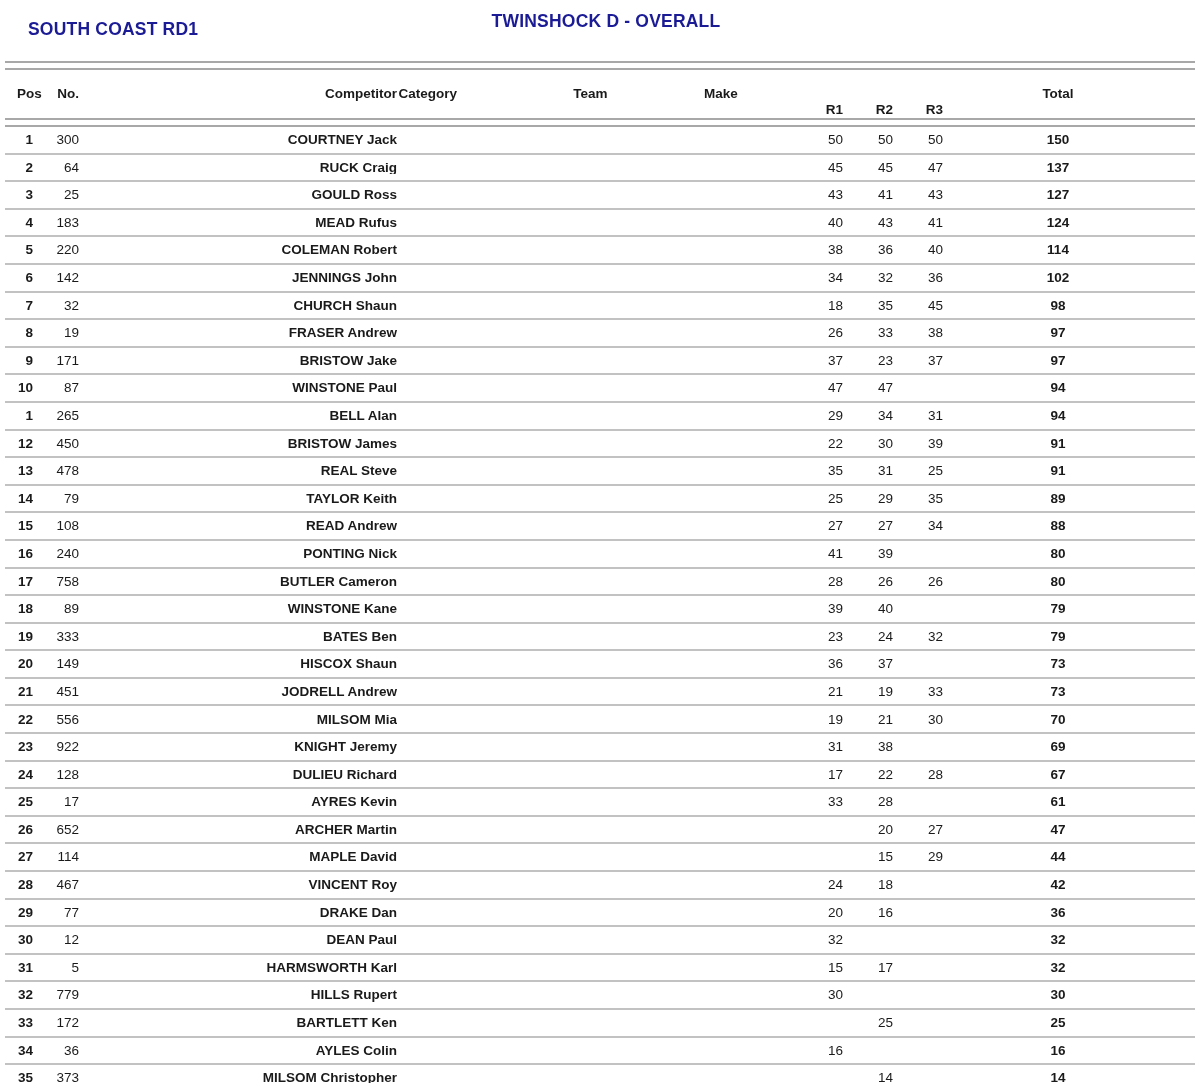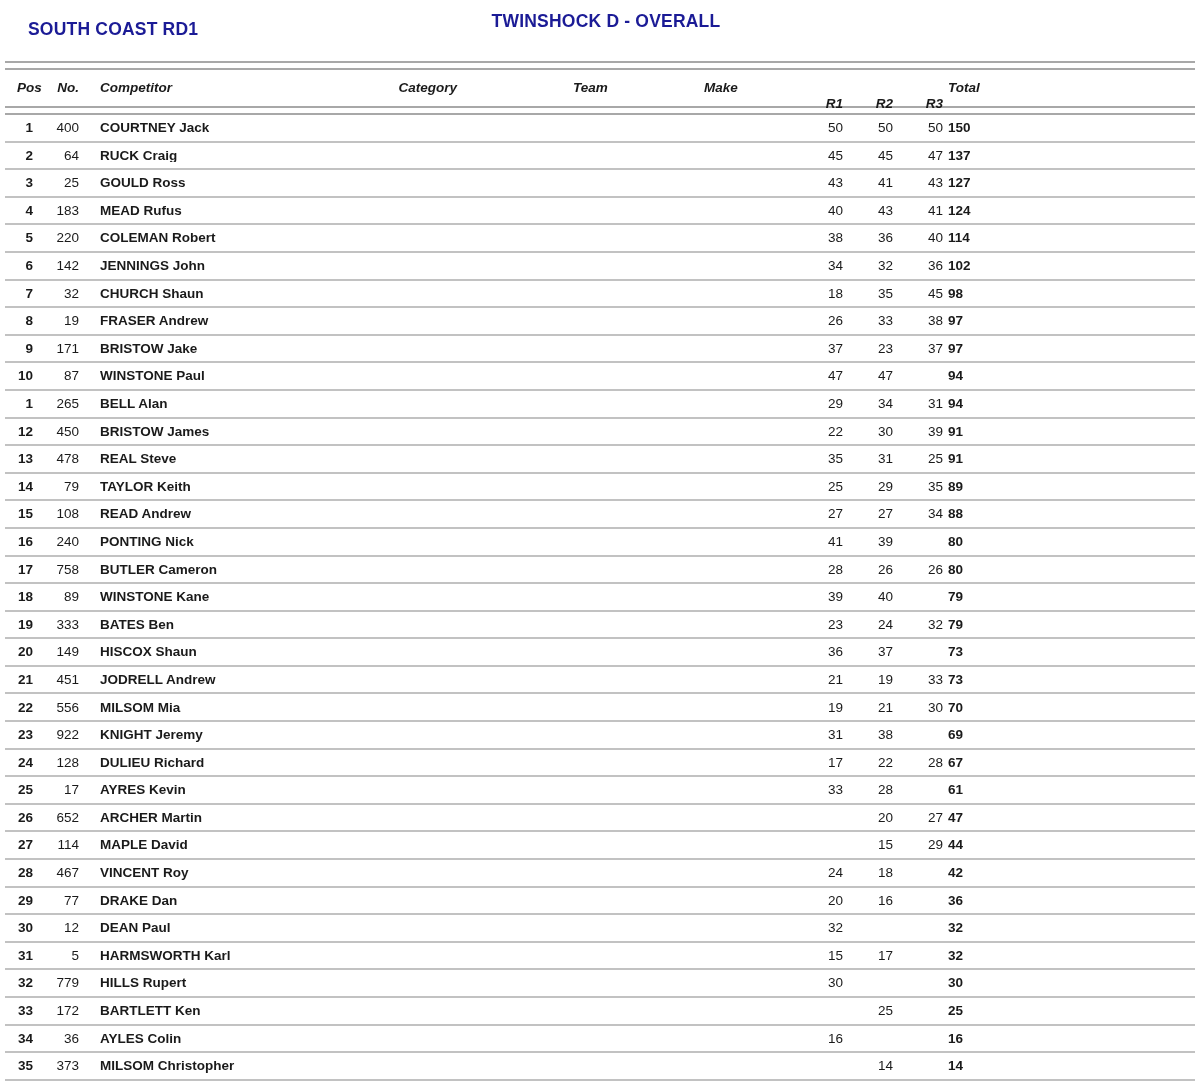--- a/index.html
+++ b/index.html
@@ -33,37 +33,36 @@
     display: grid;
     grid-template-columns: 38px 46px 308px 64px 238px 100px 49px 50px 50px 1fr;
     margin: 0 5px;
     height: 27.6px;
     border-bottom: 2px solid var(--sep);
     align-items: center;
     font-size: 13.5px;
     line-height: 1;
   }
   .row.thead {
-    height: 36px;
+    height: 48px;
     border-bottom: none;
     font-weight: bold;
-    font-style: italic;
   }
   .c { white-space: nowrap; overflow: hidden; }
   .c.pos       { text-align: right; padding-right: 10px; font-weight: bold; }
   .thead .c.pos{ text-align: left;  padding-left: 12px; padding-right: 0; }
   .c.no        { text-align: right; padding-right: 10px; font-weight: normal; }
   .thead .c.no { font-weight: bold; }
-  .c.competitor{ text-align: left;  padding-left: 11px; font-weight: bold; }
+  .c.competitor{ text-align: right;  padding-left: 11px; font-weight: bold; }
   .c.category  { text-align: right; padding-right: 4px; }
   .c.team      { text-align: center;  padding-left: 21px; }
   .c.make      { text-align: left;  padding-left: 5px; }
   .c.r1, .c.r2, .c.r3 { text-align: right; padding-right: 5px; font-weight: normal; }
   .thead .c.r1, .thead .c.r2, .thead .c.r3 { font-weight: bold; margin-top: 32px; }
-  .c.total     { text-align: left; padding-right: 27px; font-weight: bold; }
+  .c.total     { text-align: center; padding-right: 27px; font-weight: bold; }
 </style>
 </head>
 <body>
 
 <div class="sheet">
 
   <div class="titlebar">
     <div class="title-left">SOUTH COAST RD1</div>
     <div class="title-center">TWINSHOCK D - OVERALL</div>
   </div>
@@ -81,21 +80,21 @@
     <div class="c r2">R2</div>
     <div class="c r3">R3</div>
     <div class="c total">Total</div>
   </div>
 
   <div class="rule-dbl"></div>
 
   <div id="tbody">
       <div class="row">
         <div class="c pos">1</div>
-        <div class="c no">400</div>
+        <div class="c no">300</div>
         <div class="c competitor">COURTNEY Jack</div>
         <div class="c category"></div>
         <div class="c team"></div>
         <div class="c make"></div>
         <div class="c r1">50</div>
         <div class="c r2">50</div>
         <div class="c r3">50</div>
         <div class="c total">150</div>
       </div>
       <div class="row">

